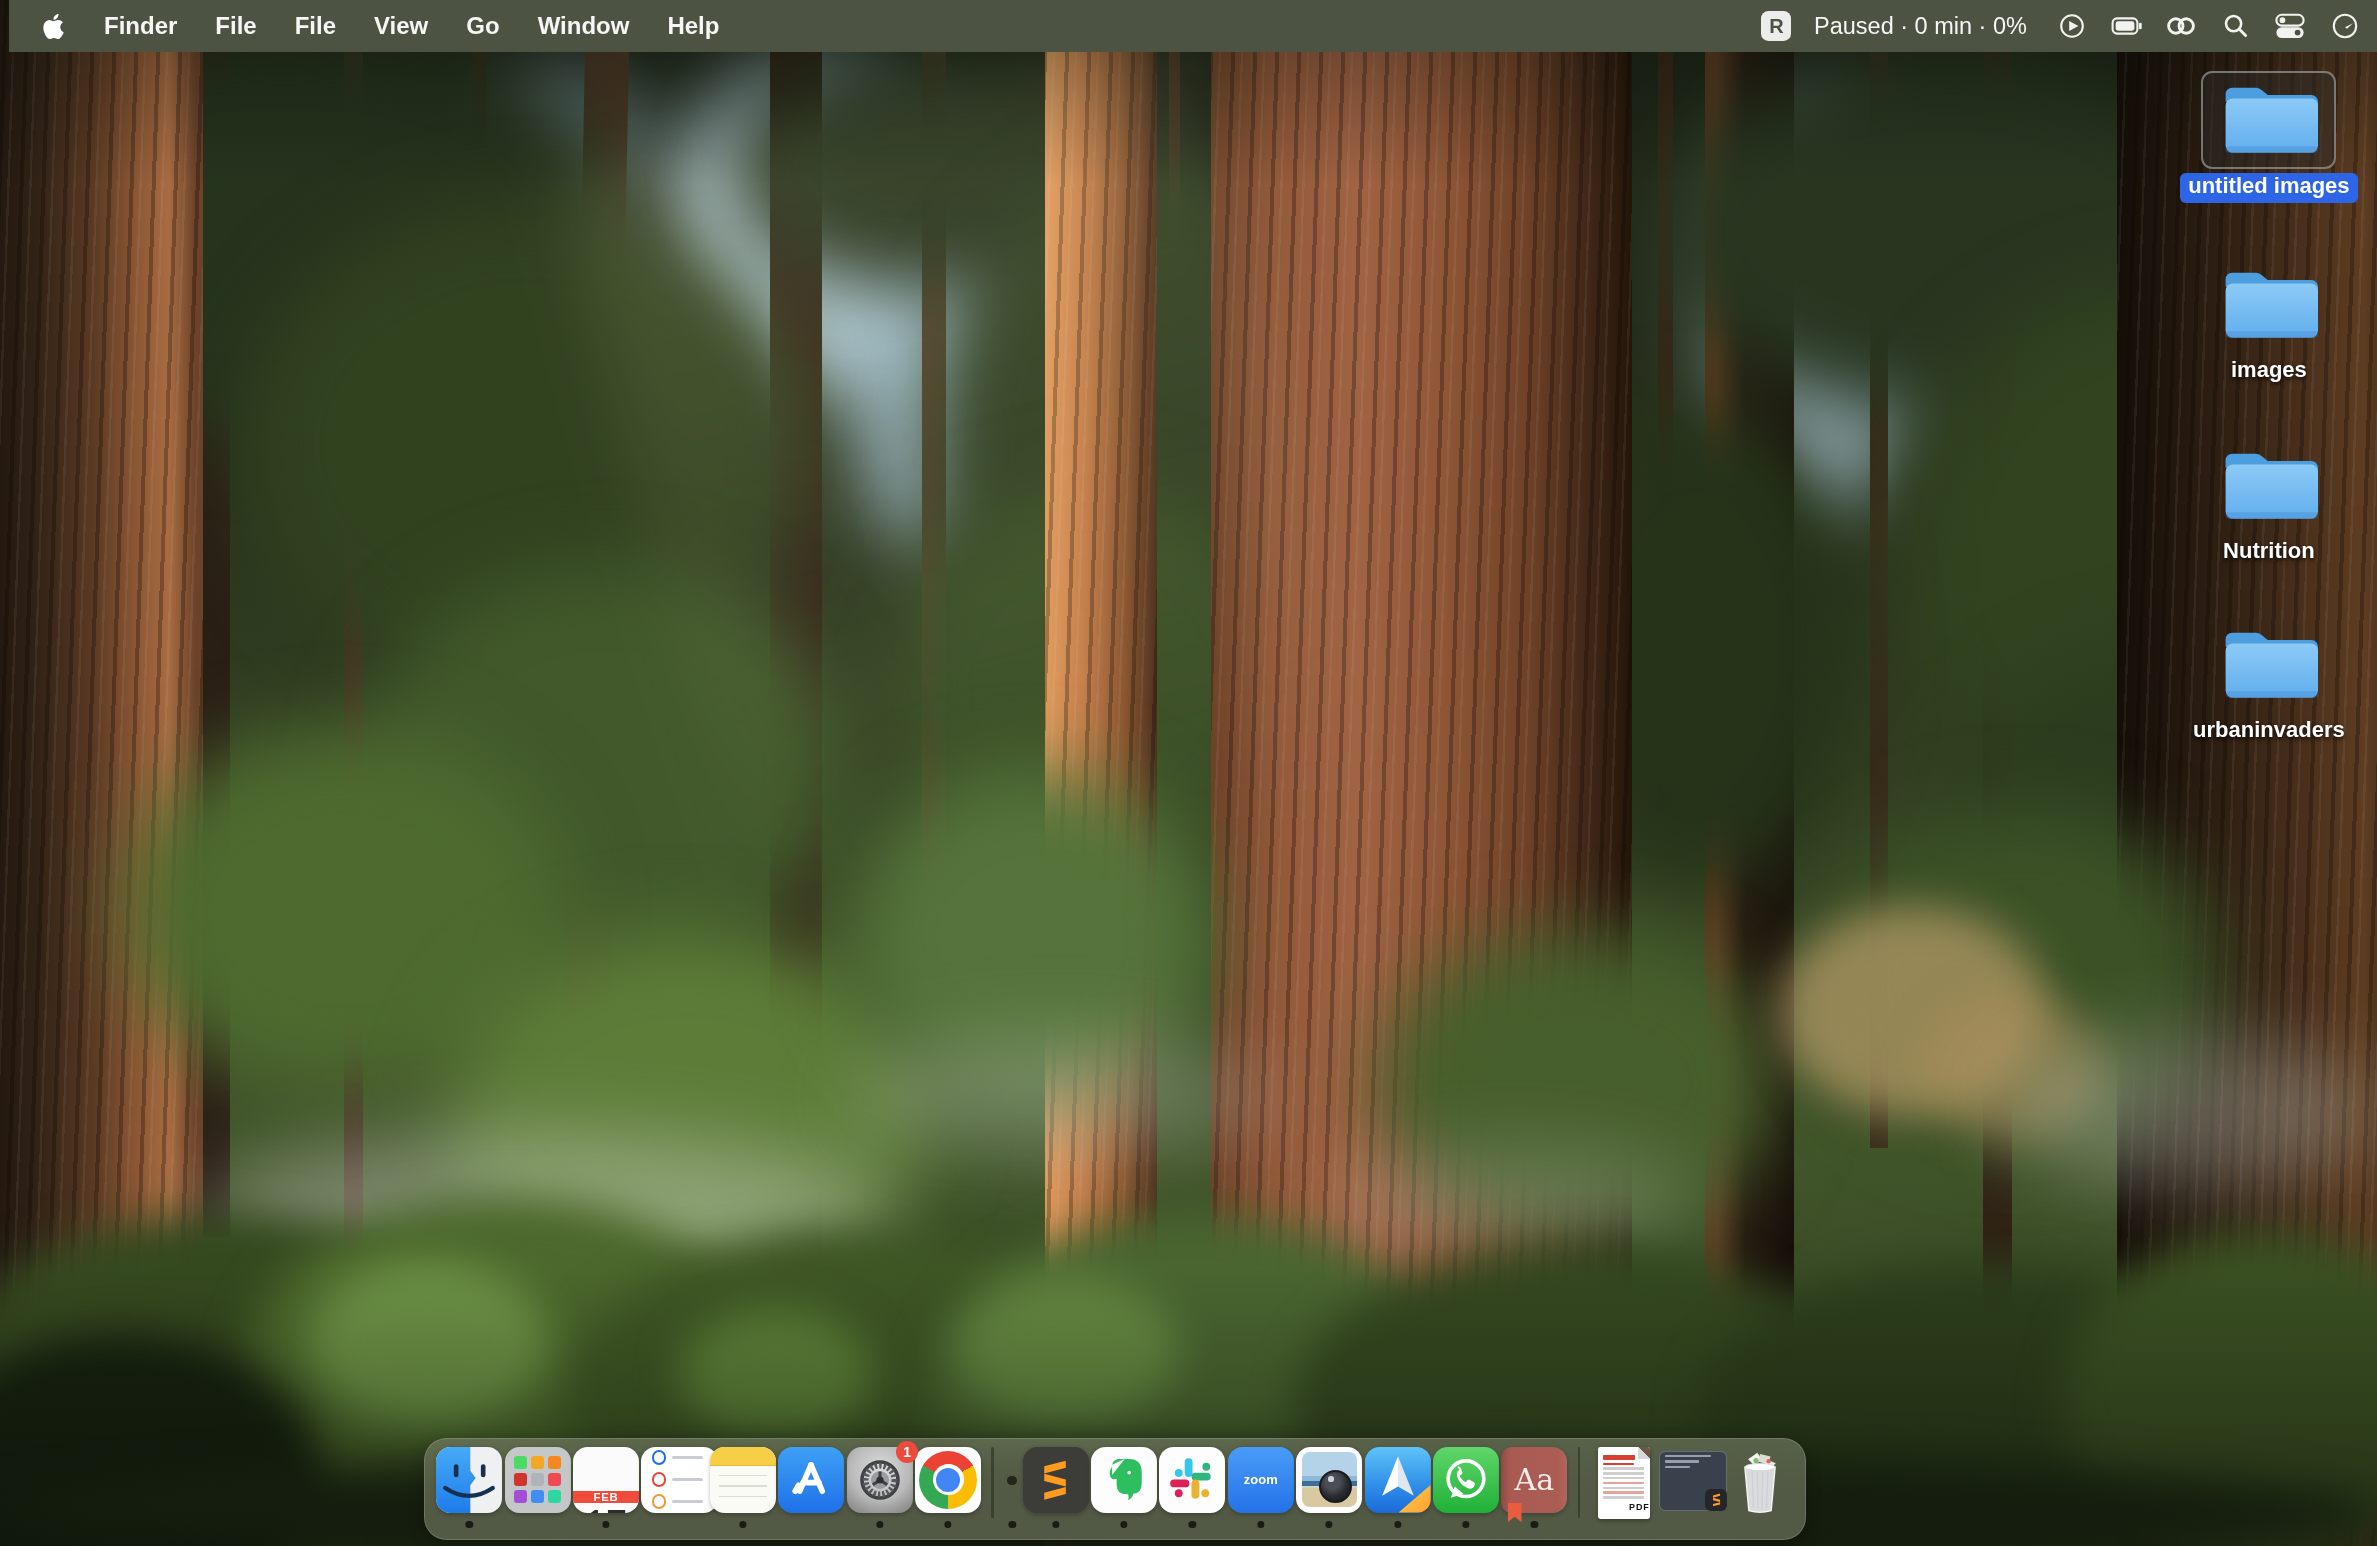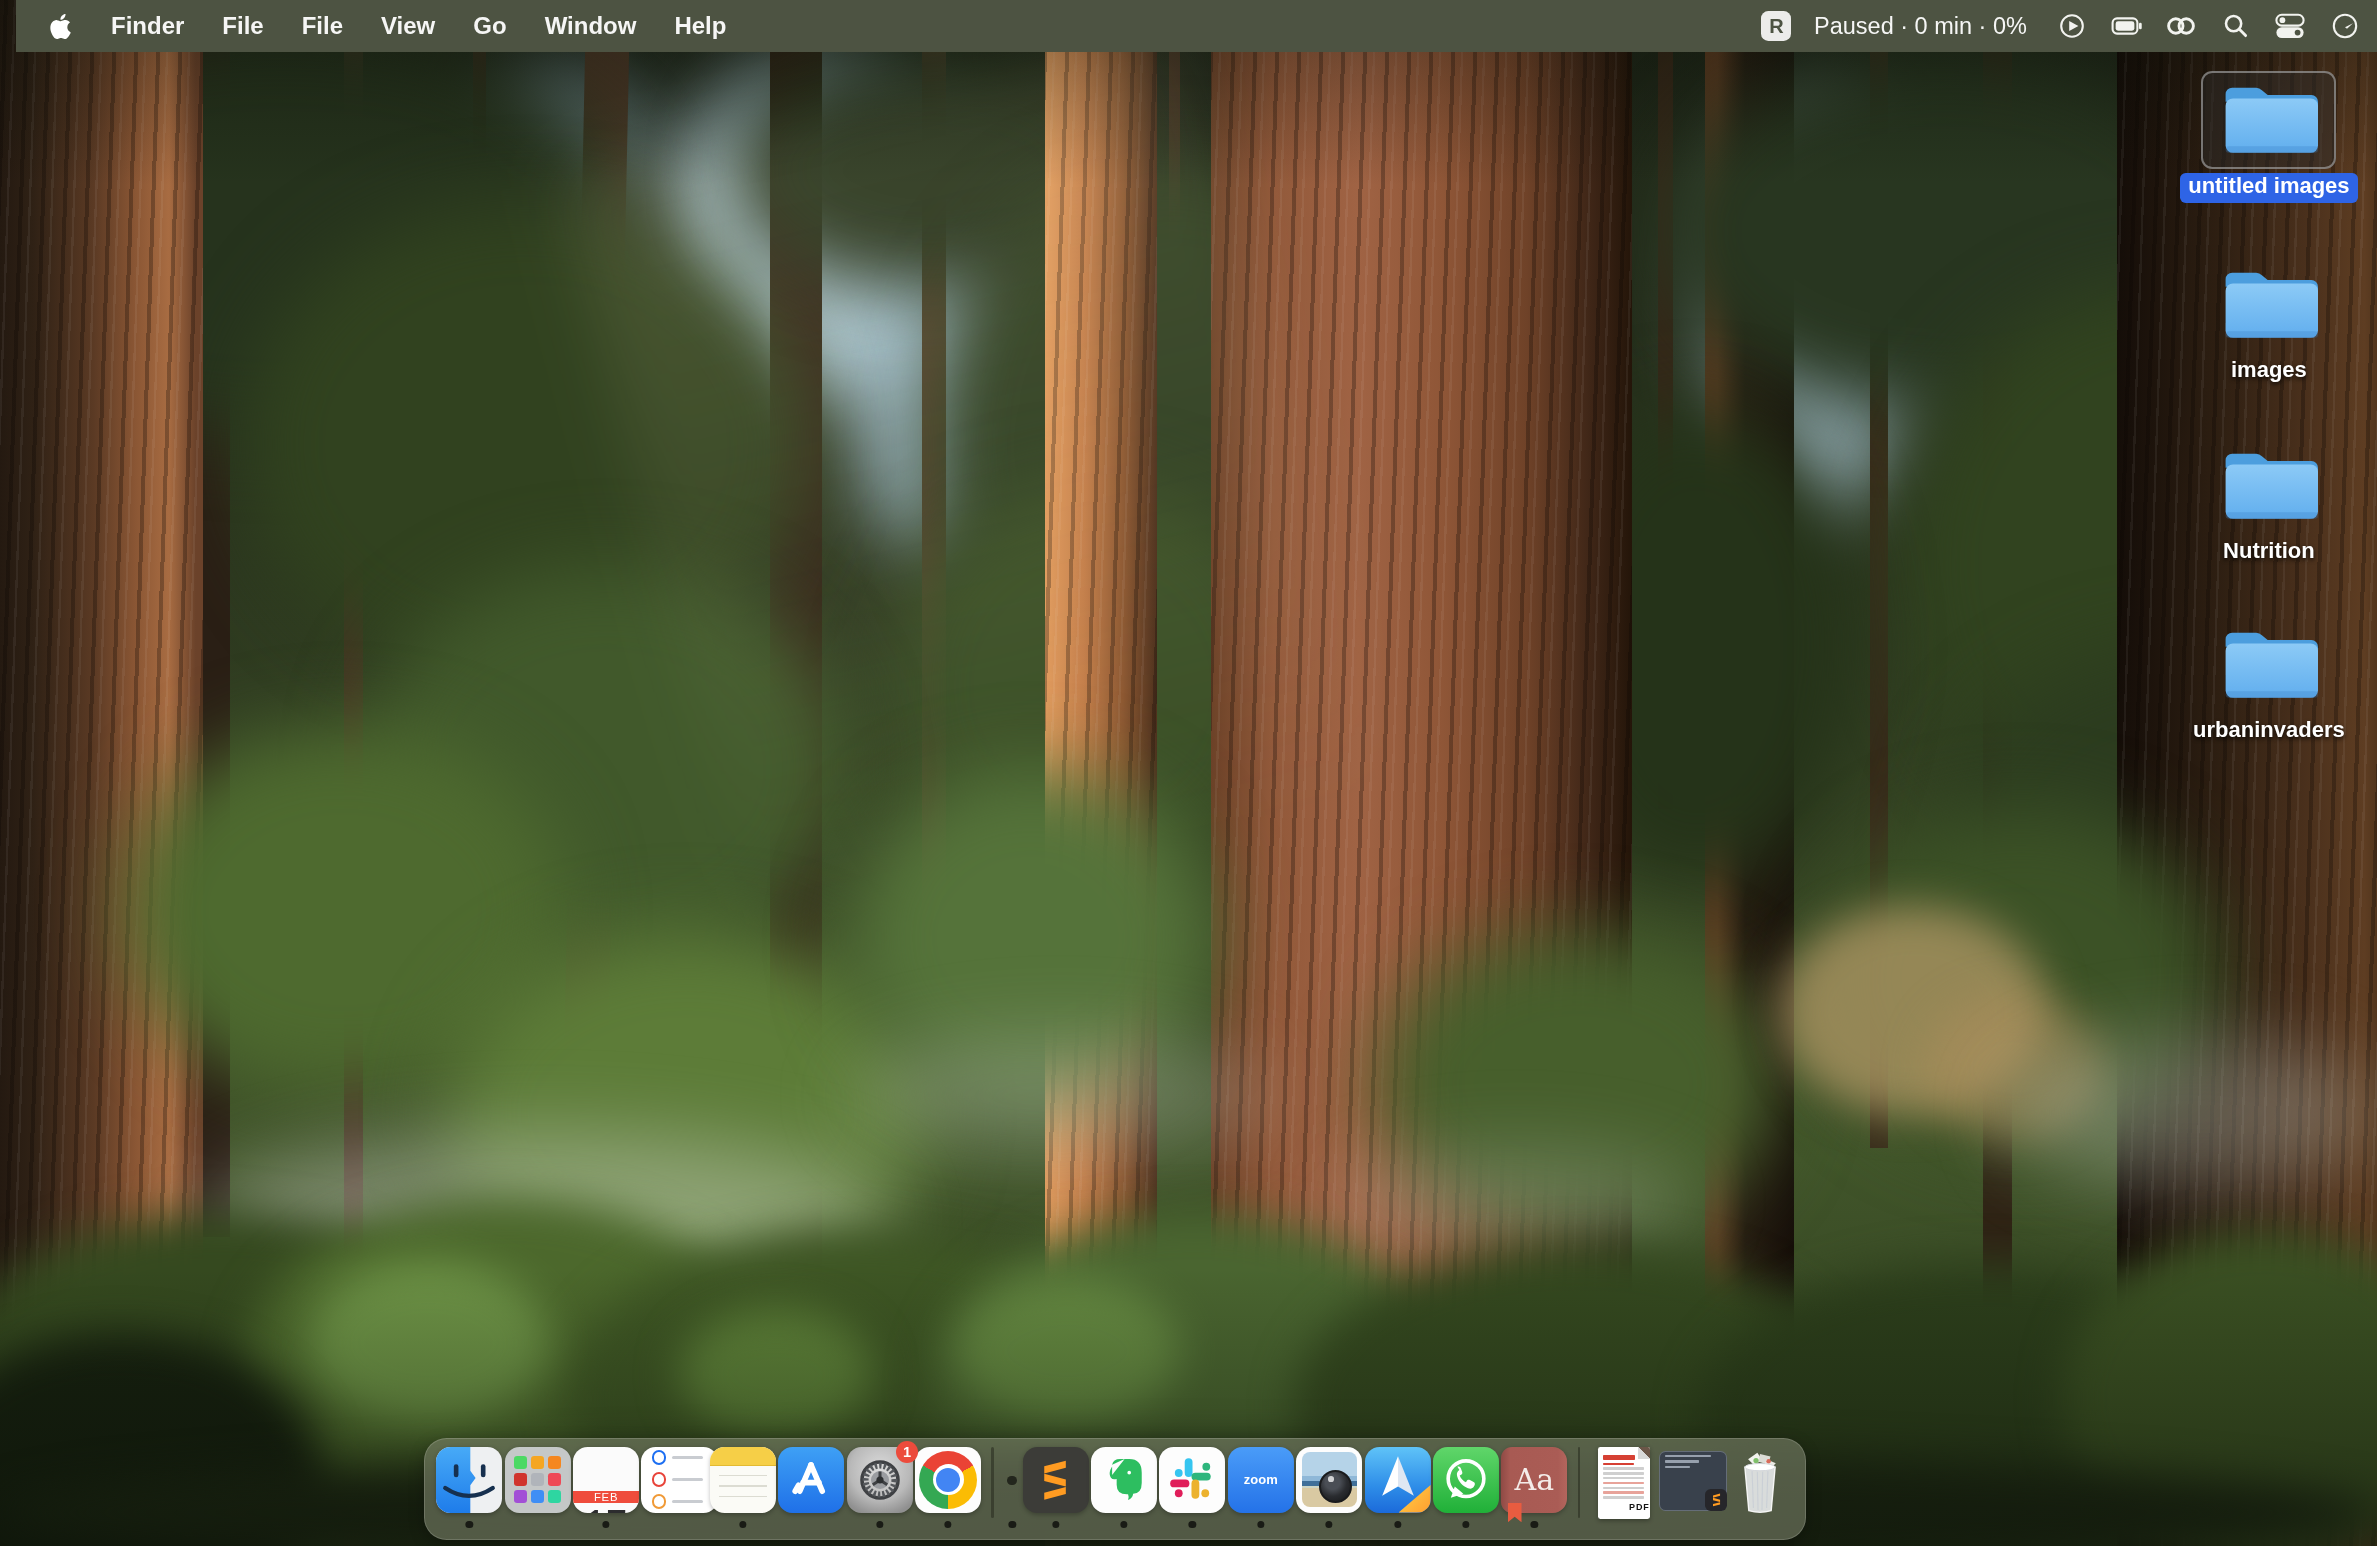--- a/index.html
+++ b/index.html
@@ -9,21 +9,21 @@
   
   .wp{position:absolute;inset:0;background:linear-gradient(180deg,#1d2417 0%,#28321d 30%,#364524 55%,#41552a 75%,#2c3a1d 100%);}
   .b{position:absolute;border-radius:50%;filter:blur(37px);}
   .b2{filter:blur(21px);}
   .tk{position:absolute;top:0;bottom:0;}
   .bark::after{content:'';position:absolute;inset:0;background:repeating-linear-gradient(92deg,rgba(10,5,2,0.28) 0 4px,transparent 4px 9.7px,rgba(255,255,255,0.06) 9.7px 12px,transparent 12px 22px);}
   .shaft{position:absolute;left:687px;top:81px;width:647px;height:1132px;background:linear-gradient(180deg,rgba(255,236,190,0.12),rgba(255,236,190,0) 70%);transform:rotate(-14deg);filter:blur(32px);}
   .vig{position:absolute;inset:0;background:linear-gradient(180deg,rgba(8,12,6,0.4) 0,rgba(8,12,6,0) 12%,rgba(8,12,6,0) 82%,rgba(8,12,6,0.45) 100%);}
 
   
-  .menubar{position:absolute;top:0;left:16px;right:0;height:52px;background:#4d5342;display:flex;align-items:center;color:rgba(255,255,255,0.95);font-size:24px;z-index:30;}
+  .menubar{position:absolute;top:0;left:9px;right:0;height:52px;background:#4d5342;display:flex;align-items:center;color:rgba(255,255,255,0.95);font-size:24px;z-index:30;}
   .mb-left{display:flex;align-items:center;gap:38px;padding-left:32px;}
   .mb-item{cursor:default;white-space:nowrap;font-weight:bold;}
   .mb-item.bold{font-weight:700;}
   .mb-right{margin-left:auto;display:flex;align-items:center;gap:22.6px;padding-right:16px;}
   .rbadge{width:30px;height:30px;border-radius:7.3px;background:rgba(250,250,248,0.92);color:#4d5342;font-weight:700;font-size:20px;display:flex;align-items:center;justify-content:center;}
   .status-text{font-size:23.5px;font-weight:500;margin-right:6.5px;white-space:nowrap;}
   .mb-ic{width:32px;height:32px;display:block;}
 
   
   .folders{position:absolute;top:52px;right:22.6px;width:171px;z-index:20;}
@@ -44,21 +44,21 @@
   .nbadge{position:absolute;top:-5.7px;right:-5.7px;width:22.6px;height:22.6px;border-radius:50%;background:#ec4b3c;color:#fff;font-size:14.6px;font-weight:600;display:flex;align-items:center;justify-content:center;z-index:3;}
 
   
   .finder{background:#eef0f2;}
   
   .launchpad{background:rgba(212,214,218,0.88);display:flex;align-items:center;justify-content:center;}
   .lp-grid{display:grid;grid-template-columns:repeat(3,13px);grid-template-rows:repeat(3,13px);gap:4px;}
   .lp-grid span{border-radius:3.2px;display:block;}
   
   .calendar{background:#fbfbfb;display:flex;flex-direction:column;}
-  .cal-band{height:17px;background:#ef4c3c;color:#fff;font-size:11.3px;font-weight:400;letter-spacing:0.8px;display:flex;align-items:center;justify-content:center;margin-top:44px;}
+  .cal-band{height:17px;background:#ef4c3c;color:#fff;font-size:11.3px;font-weight:700;letter-spacing:0.8px;display:flex;align-items:center;justify-content:center;margin-top:44px;}
   .cal-day{flex:1;display:flex;align-items:center;justify-content:center;font-size:38px;font-weight:300;color:#2c2c2e;}
   
   .reminders{background:#fff;display:flex;flex-direction:column;justify-content:center;gap:7.3px;padding-left:10.5px;}
   .rem-row{display:flex;align-items:center;gap:5.7px;}
   .rem-ring{width:10.5px;height:10.5px;border-radius:50%;border:2.8px solid;}
   .rem-bar{width:31px;height:3.2px;border-radius:1.6px;background:#c9ccd1;}
   
   .notes{background:#fbfbf6;display:flex;flex-direction:column;}
   .notes-band{height:18px;background:#f6cf47;border-bottom:0.8px solid #e3ba32;}
   .notes-line{height:1.6px;background:#dcdcd2;margin:9px 9px 0;}

